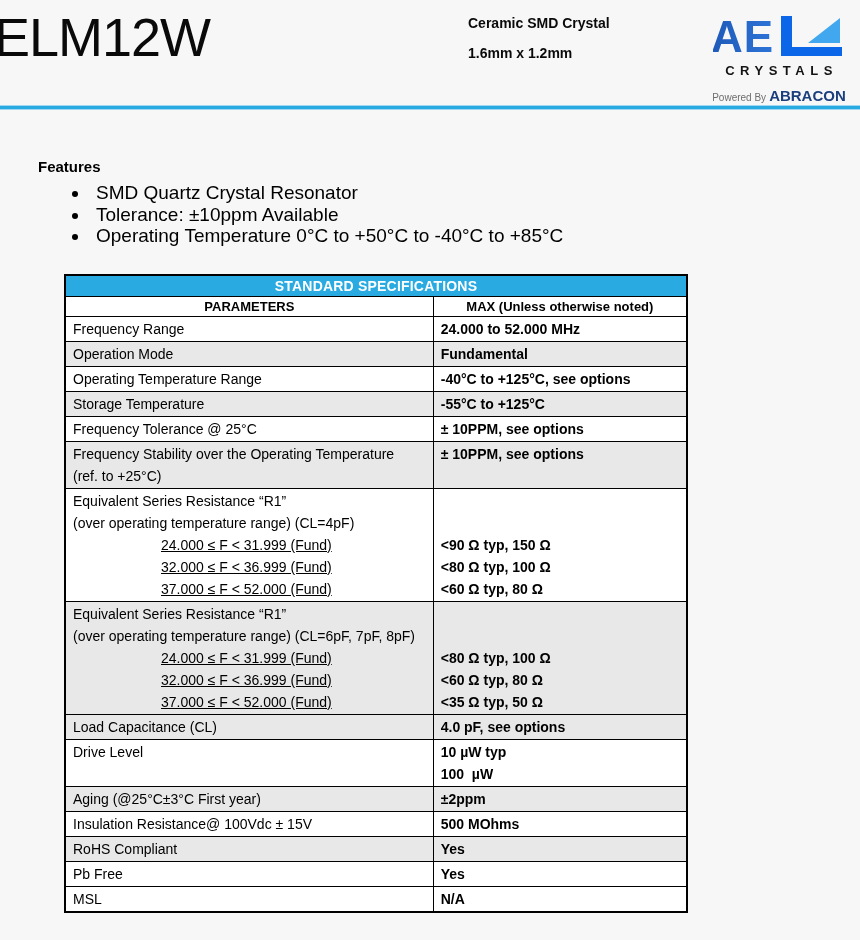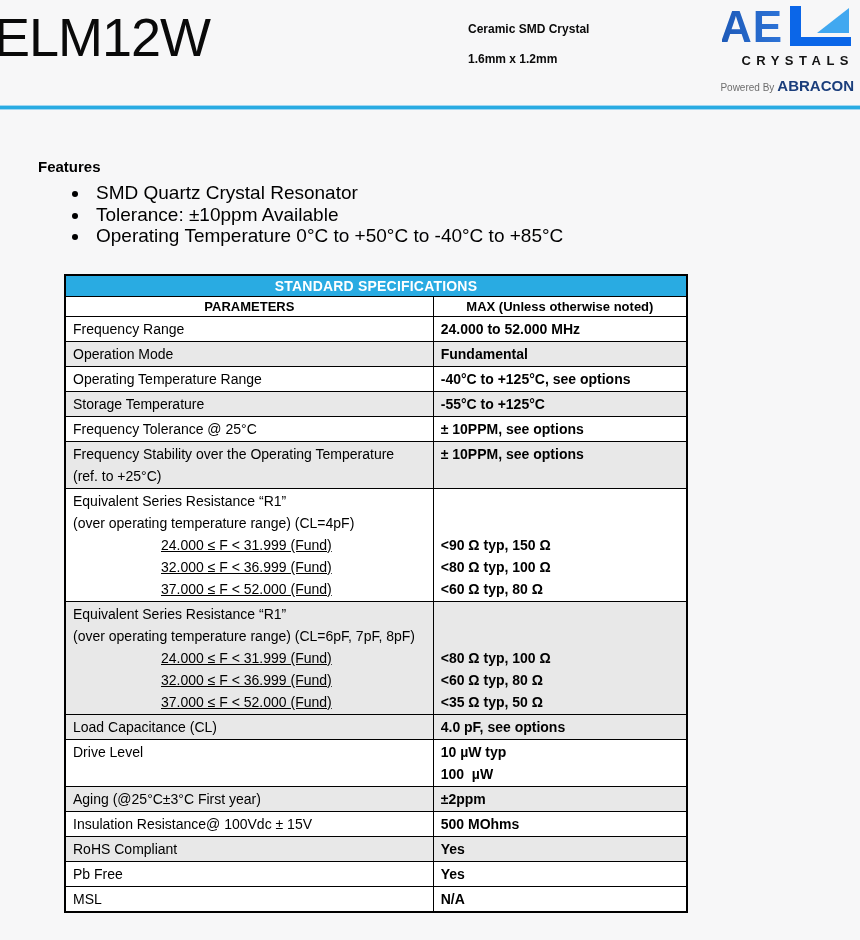--- a/index.html
+++ b/index.html
@@ -15,25 +15,25 @@
     background:var(--page-bg);
     font-family:"Liberation Sans",sans-serif;
     color:#000;
   }
   
   .part-title{
     position:absolute;left:-6px;top:6px;
     font-size:54px;font-weight:400;letter-spacing:-1px;color:#0a0a0a;
   }
   .subtitle{
-    position:absolute;left:468px;top:14px;
-    font-size:12px;font-weight:700;line-height:30px;color:#0a0a0a;
+    position:absolute;left:468px;top:8px;
+    font-size:14px;font-weight:700;line-height:30px;color:#0a0a0a;
   }
   .logo{
-    position:absolute;right:6px;top:4px;width:150px;text-align:right;
+    position:absolute;right:6px;top:14px;width:150px;text-align:center;
   }
   .logo-sub{
     font-size:13px;font-weight:600;letter-spacing:5.5px;color:#141414;
     margin-top:1px;padding-left:5px;white-space:nowrap;
   }
   .powered{margin-top:9px;font-size:10px;color:#6e6e6e;white-space:nowrap;}
   .powered .brand{color:var(--abracon);font-weight:700;font-size:15px;margin-left:3px;}
   .blue-rule{
     position:absolute;left:0;top:106px;width:860px;height:3px;
     background:var(--accent);

